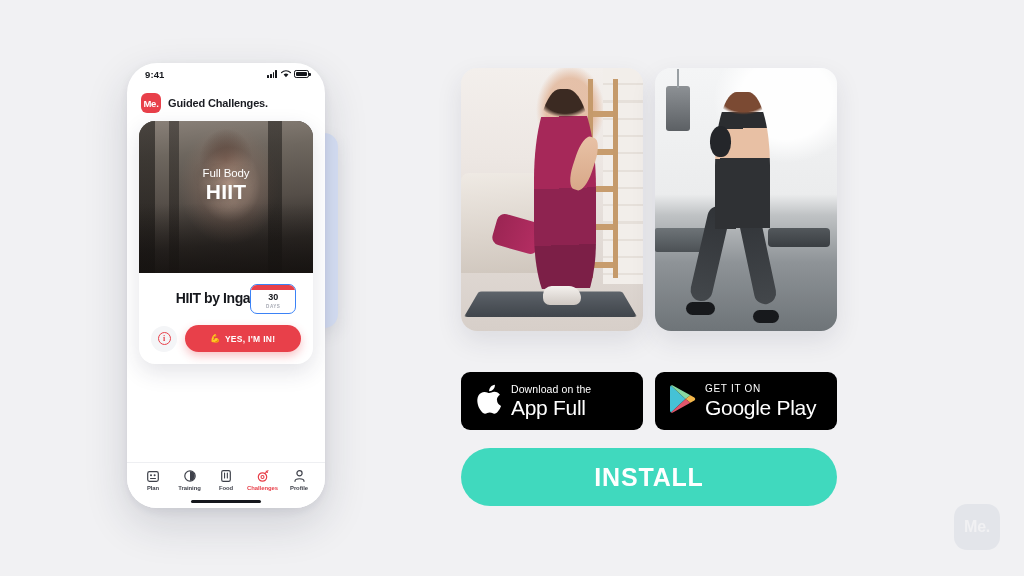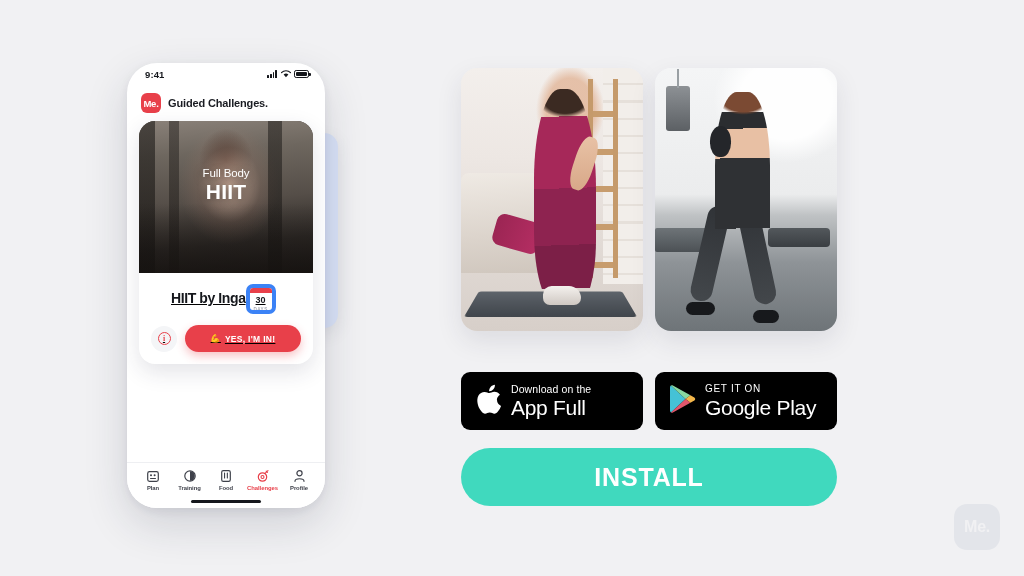--- a/index.html
+++ b/index.html
@@ -116,21 +116,20 @@
     font-weight: bold;
     color: #1A1C22;
     letter-spacing: -0.15px;
   }
 
   
   .app-body {
     flex: 1 1 auto;
     padding: 0 12px;
     position: relative;
-    text-decoration: underline;
   }
 
   .challenge-card {
     background: #fff;
     border-radius: 16px;
     box-shadow: 0 8px 22px rgba(35,40,70,0.13);
     overflow: hidden;
   }
 
   .hero {
@@ -177,33 +176,33 @@
     font-size: 21px;
     font-weight: bold;
     letter-spacing: 0.2px;
   }
 
   .card-info { padding: 11px 12px 12px 12px; }
 
   .card-title-row {
     display: flex;
     align-items: flex-start;
-    justify-content: flex-start;
+    justify-content: center;
     margin-left: 20px;
   }
   .card-title {
     font-size: 14px;
     font-weight: bold;
     color: #15171C;
     letter-spacing: -0.4px;
     padding-top: 6px;
   }
   .days-badge {
-    width: 30px; height: 30px;
-    border: 4px solid #3b82f6;
+    width: 46px; height: 30px;
+    border: 1px solid #3b82f6;
     border-radius: 7px;
     overflow: hidden;
     background: #fff;
     text-align: center;
     flex: 0 0 auto;
   }
   .days-badge-top { height: 5px; background: #E8404A; }
   .days-num {
     font-size: 9px; font-weight: bold; color: #15171C;
     line-height: 13px; padding-top: 1px;

